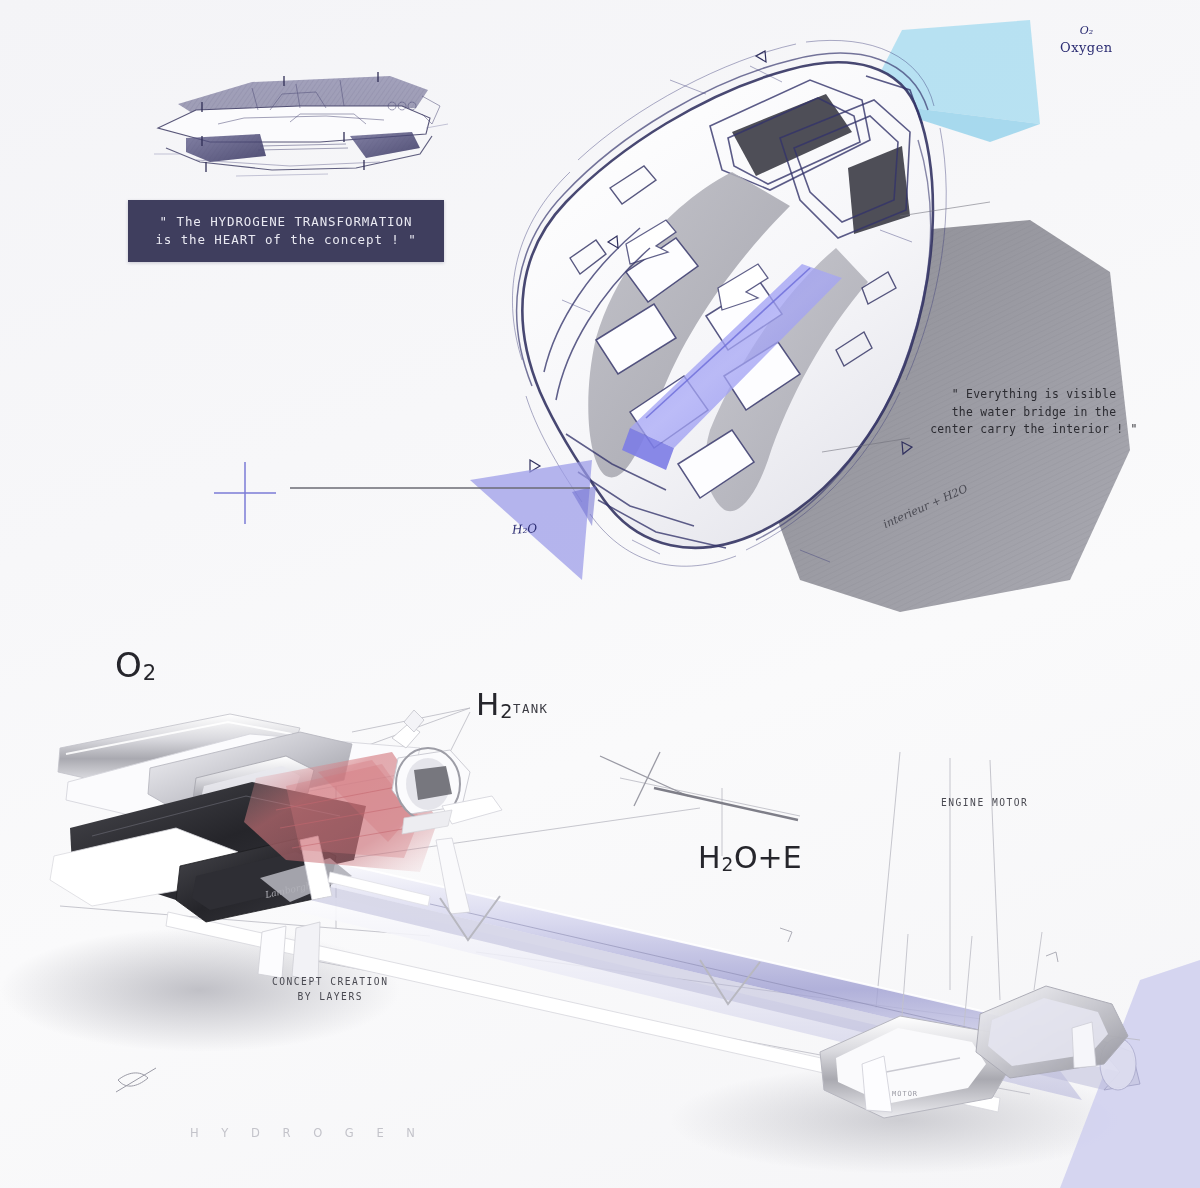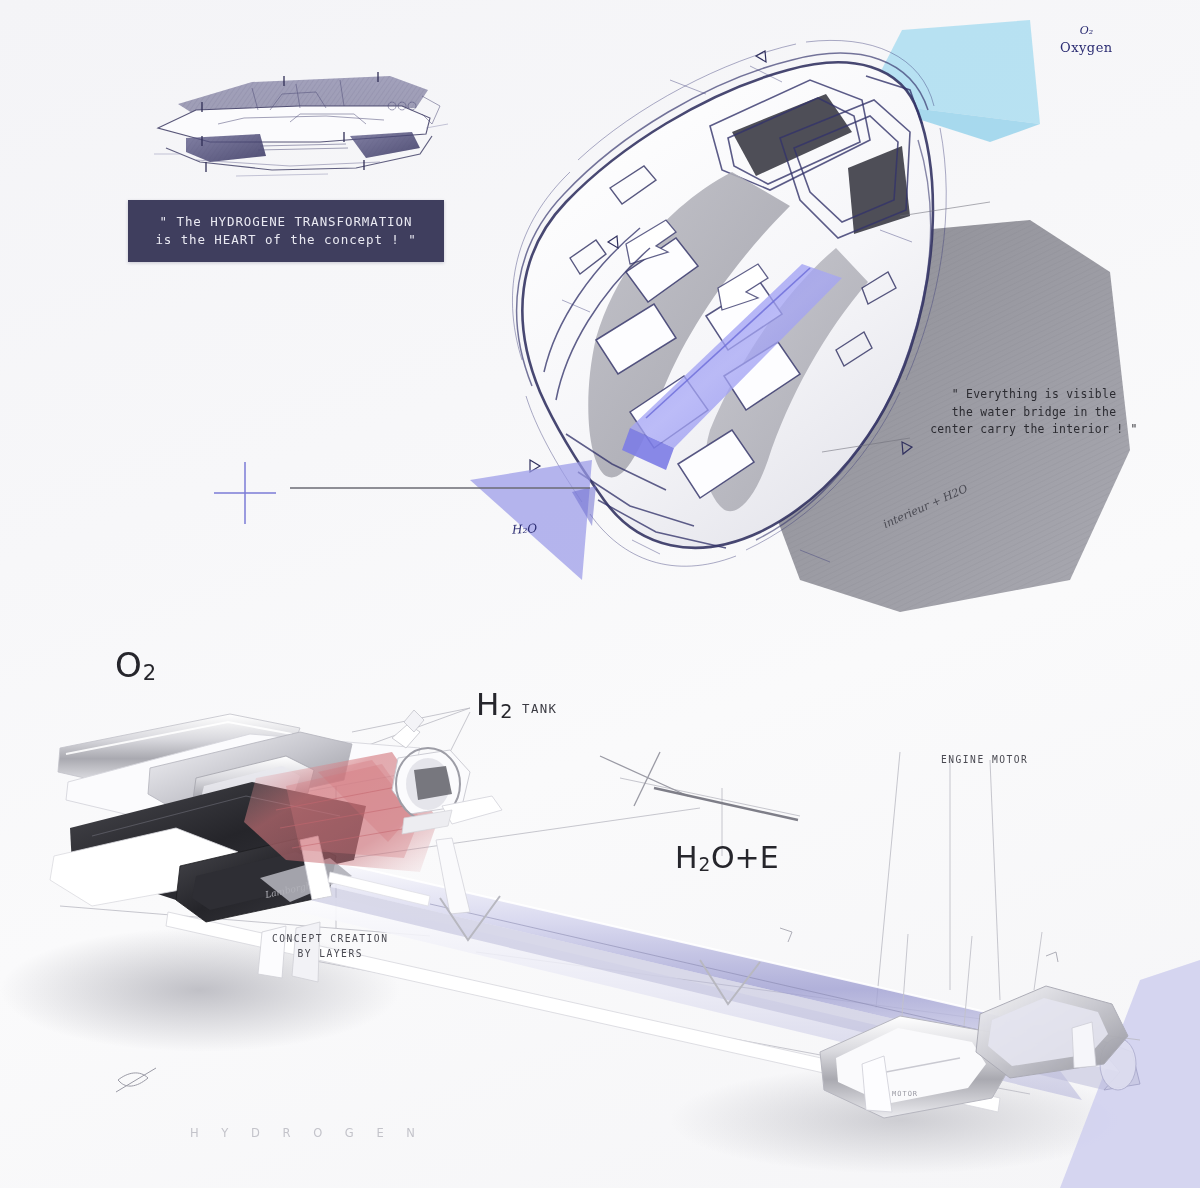--- a/index.html
+++ b/index.html
@@ -79,36 +79,37 @@
   
   .chem {
     font-family: "DejaVu Sans","Liberation Sans",sans-serif;
     color: #26262c;
     font-weight: 400;
     white-space: nowrap;
   }
   .chem .sub { font-size: .62em; vertical-align: -.16em; letter-spacing: .5px; margin-left: 1px; }
   .chem .suffix {
     font-family: "DejaVu Sans Mono","Liberation Mono",monospace;
-    font-size: .40em; letter-spacing: 1.4px; margin-left: 9px;
+    font-size: .40em; letter-spacing: 1.4px; 
     vertical-align: .18em; color: #3a3a42;
   }
   #label-o2   { left: 115px; top: 645px;  font-size: 34px; }
   #label-h2   { left: 476px; top: 686px;  font-size: 31px; }
-  #label-h2oe { left: 675px; top: 840px;  font-size: 30px; }
+  #label-h2oe { left: 698px; top: 840px;  font-size: 30px; }
 
   
   .callout {
     font-family: "DejaVu Sans Mono","Liberation Mono",monospace;
     font-size: 9.6px;
     letter-spacing: 1.5px;
     color: #4a4a52;
     text-align: center;
     line-height: 15px;
     white-space: pre;
+    margin-top: 43px;
   }
   #callout-engine { left: 941px; top: 752px; }
   #callout-energy { left: 272px; top: 931px; }
 
   
   #watermark {
     left: 190px; top: 1078px;
     font-family: "DejaVu Sans","Liberation Sans",sans-serif;
     font-size: 11.5px;
     letter-spacing: 9.5px;

